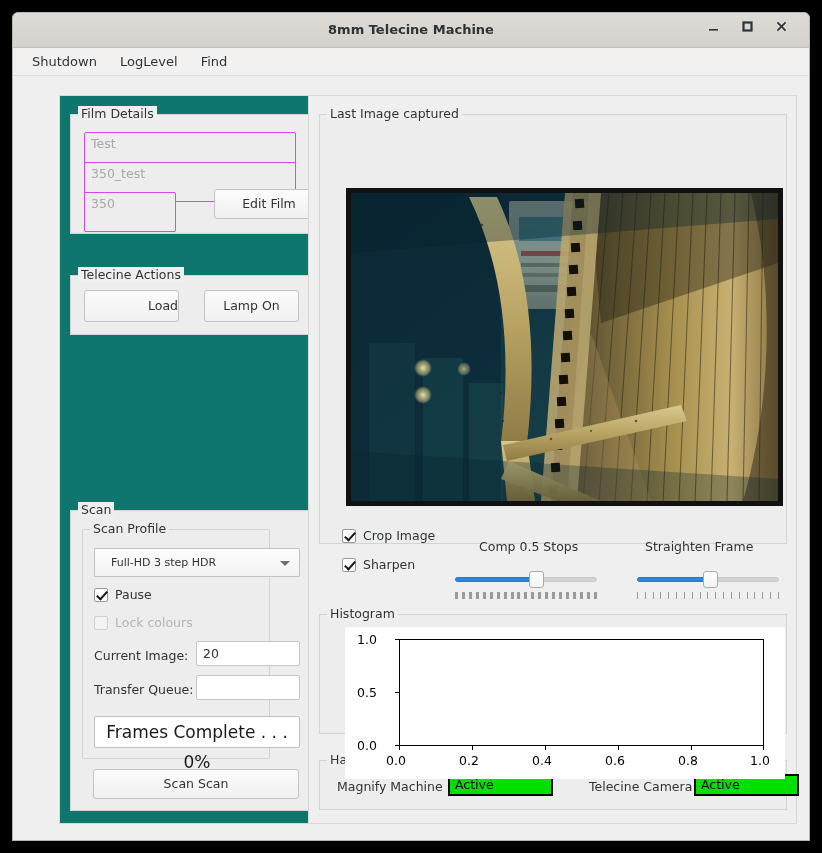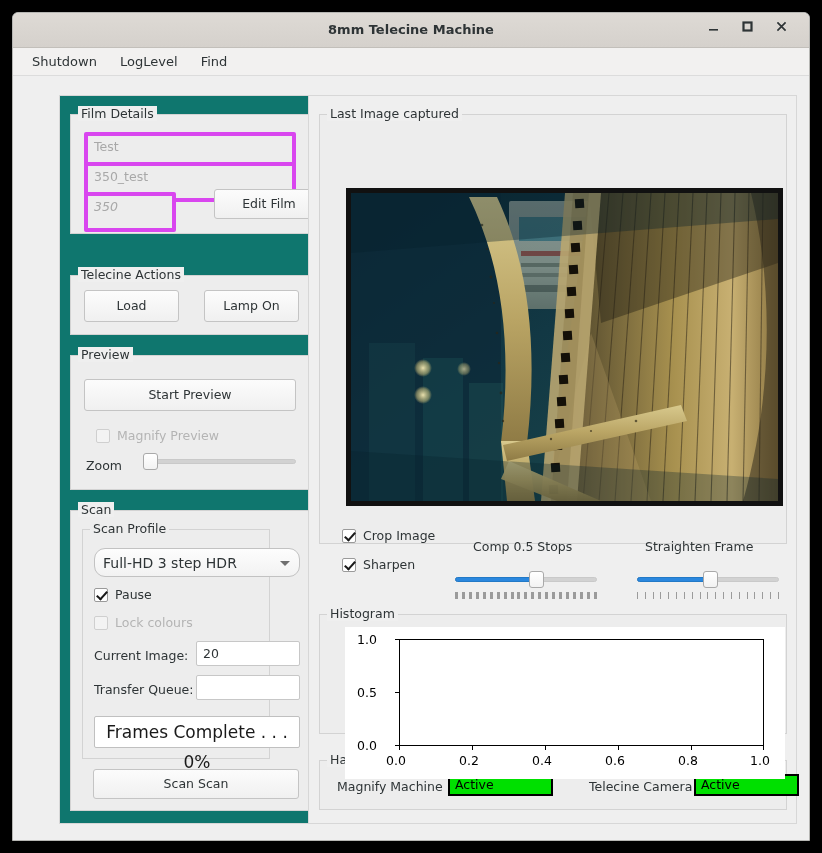--- a/index.html
+++ b/index.html
@@ -108,21 +108,21 @@
     width: 270px;
     height: 729px;
     border: 1px solid #d7d7d7;
     background: #0f766e;
     box-sizing: border-box;
     margin-left: 22px;
   }
 
   .field {
     background: #ededed;
-    border: 4px solid #d946ef;
+    border: 1px solid #d946ef;
     border-radius: 2px;
     box-sizing: border-box;
     font-size: 12.5px;
     color: #a8a8a8;
     padding: 0 6px;
     line-height: 22px;
     height: 40px;
     overflow: hidden;
     white-space: nowrap;
   }
@@ -205,26 +205,26 @@
     justify-content: space-between;
   }
   .ticks i { display: block; width: 1px; height: 7px; background: #9b9b9b; }
   .ticks.dense i { width: 3px; }
 
   
   .combo {
     position: absolute;
     background: linear-gradient(to bottom, #fdfdfd, #f2f2f2);
     border: 1px solid #c2c2c2;
-    border-radius: 11px;
-    box-sizing: border-box;
-    font-size: 14px;
+    border-radius: 1px;
+    box-sizing: border-box;
+    font-size: 11px;
     color: #2e3436;
     line-height: 28px;
-    padding-left: 8px;
+    padding-left: 16px;
   }
   .combo .arrow {
     position: absolute;
     right: 9px; top: 12px;
     width: 0; height: 0;
     border-left: 5px solid transparent;
     border-right: 5px solid transparent;
     border-top: 5px solid #6f6f6f;
   }
 
@@ -332,48 +332,32 @@
 
     <div id="left-col">
 
       <div class="group" style="left:10px; top:18px; width:250px; height:120px;">
         <div class="g-title">Film Details</div>
 
         <div class="field" style="position:absolute; left:13px; top:17px; width:212px;">Test</div>
 
         <div class="field" style="position:absolute; left:13px; top:47px; width:212px;">350_test</div>
 
-        <div class="field" style="position:absolute; left:13px; top:77px; width:92px;font-style:italic;">350</div>
+        <div class="field" style="position:absolute; left:13px; top:77px; width:92px;">350</div>
 
         <div class="btn" style="position:absolute; left:143px; top:74px; width:110px; height:30px; line-height:28px;">Edit Film</div>
       </div>
 
       <div class="group" style="left:10px; top:179px; width:250px; height:60px;">
         <div class="g-title">Telecine Actions</div>
 
-        <div class="btn" style="position:absolute; left:13px; top:14px; width:95px; height:32px; line-height:30px;">Load</div>
+        <div class="btn" style="position:absolute; left:13px; top:14px; width:95px; height:32px; line-height:30px;text-align:right;">Load</div>
         <div class="btn" style="position:absolute; left:133px; top:14px; width:95px; height:32px; line-height:30px;">Lamp On</div>
       </div>
 
-      <div class="group" style="left:10px; top:259px; width:250px; height:135px;">
-        <div class="g-title">Preview</div>
-
-        <div class="btn" style="position:absolute; left:13px; top:23px; width:212px; height:32px; line-height:30px;">Start Preview</div>
-
-        <div class="cbrow disabled" style="left:25px; top:72px;">
-          <span class="cbox"></span><span>Magnify Preview</span>
-        </div>
-
-        <div class="lbl" style="left:15px; top:102px;">Zoom</div>
-
-        <div class="slider" style="left:72px; top:96px; width:153px;">
-          <div class="strack"></div>
-          <div class="shandle" style="left:0px;"></div>
-        </div>
-      </div>
 
       <div class="group" style="left:10px; top:414px; width:250px; height:301px;text-decoration:underline;">
         <div class="g-title">Scan</div>
 
         <div class="group nested" style="left:11px; top:18px; width:188px; height:230px;">
           <div class="g-title">Scan Profile</div>
 
           <div class="combo" style="left:11px; top:18px; width:206px; height:29px;">
             <span>Full-HD 3 step HDR</span>
             <span class="arrow"></span>
@@ -406,21 +390,21 @@
         <div class="g-title">Last Image captured</div>
       </div>
 
       <div class="cbrow" style="left:33px; top:432px;">
         <span class="cbox checked"></span><span>Crop Image</span>
       </div>
       <div class="cbrow" style="left:33px; top:461px;">
         <span class="cbox checked"></span><span>Sharpen</span>
       </div>
 
-      <div class="lbl" style="left:164px; top:443px;text-align:center;">Comp 0.5 Stops</div>
+      <div class="lbl" style="left:170px; top:443px;text-align:center;">Comp 0.5 Stops</div>
       <div class="slider" style="left:146px; top:474px; width:142px;">
         <div class="strack"></div>
         <div class="sfill" style="width:84px;"></div>
         <div class="shandle" style="left:74px;"></div>
         <div class="ticks dense" id="comp-ticks">
             <i></i>
             <i></i>
             <i></i>
             <i></i>
             <i></i>

